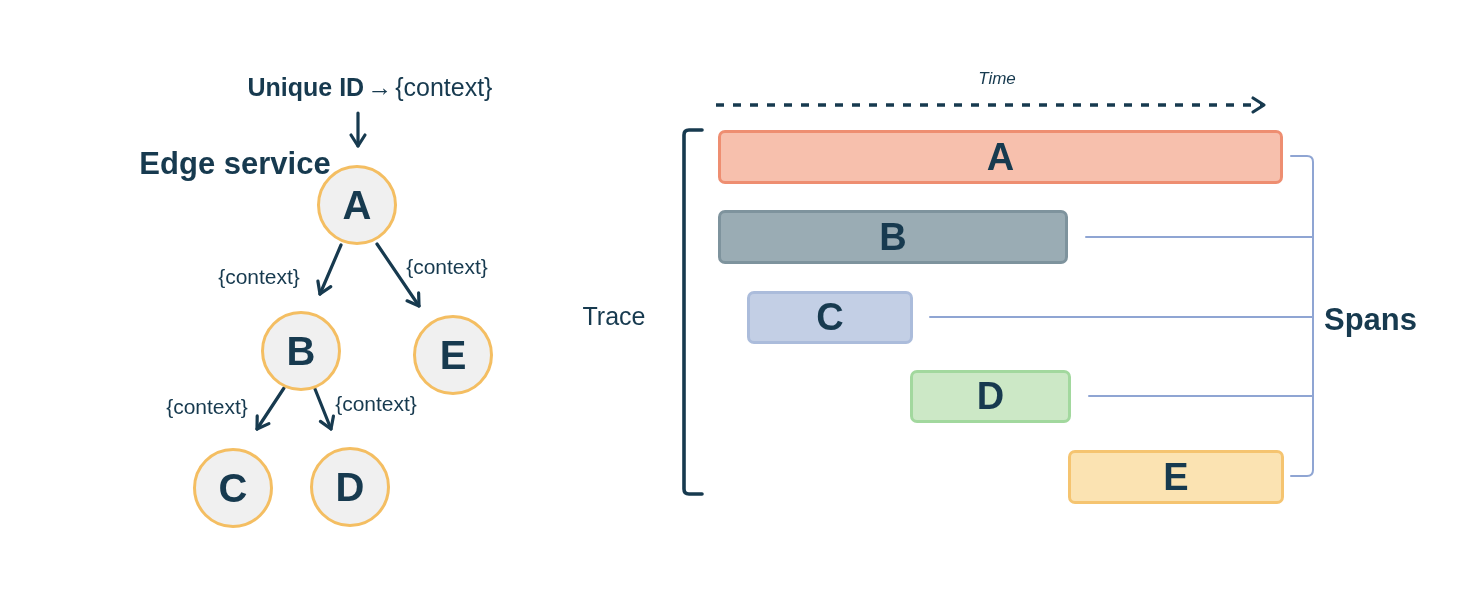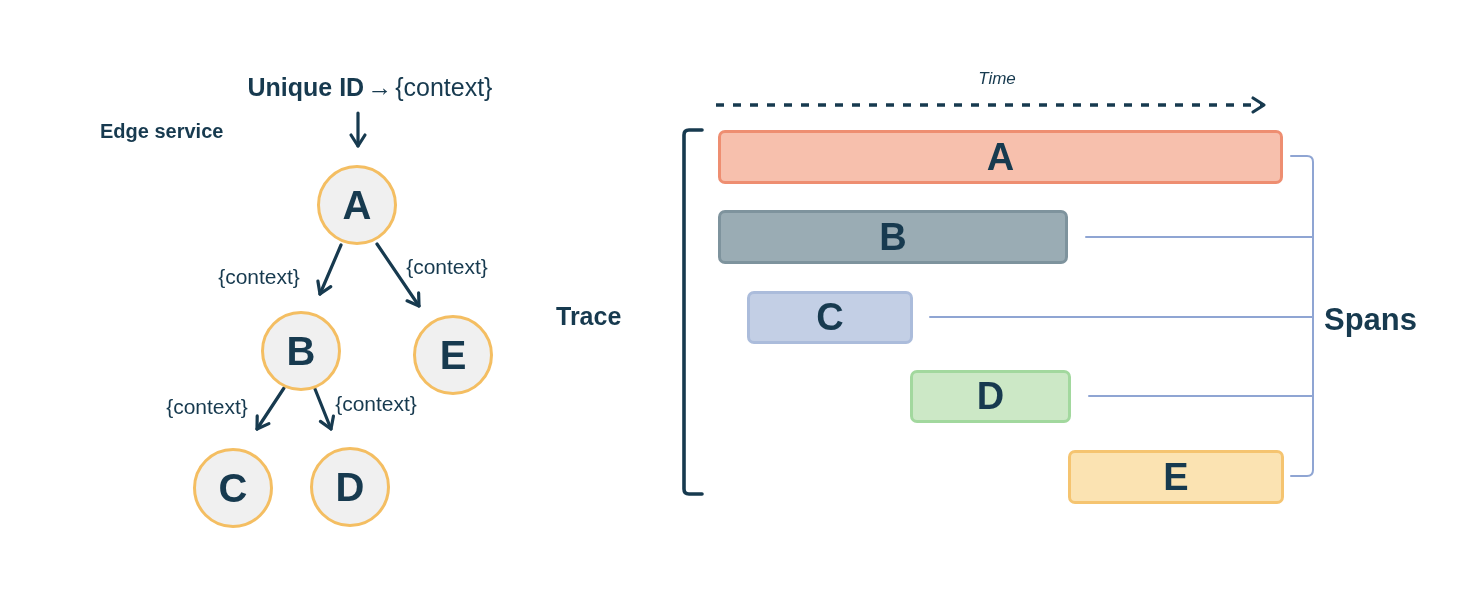--- a/index.html
+++ b/index.html
@@ -11,35 +11,35 @@
   .overlay{position:absolute;left:0;top:0;width:1468px;height:604px;}
   .ln{fill:none;stroke:var(--navy);stroke-width:3.2px;stroke-linecap:round;stroke-linejoin:round;}
   .ln.dash{stroke-dasharray:8 9;stroke-width:3.4px;stroke-linecap:butt;}
   .ln.thick{stroke-width:3.6px;}
   .ln.blue{stroke:var(--bracket);stroke-width:2px;}
   .chev{fill:none;stroke:var(--navy);stroke-width:3.2px;stroke-linecap:round;stroke-linejoin:round;}
   .txt{position:absolute;color:var(--navy);}
   .heading{left:180px;top:73px;width:380px;text-align:center;font-size:25px;}
   .heading .b{font-weight:bold;}
   .heading .arrow-glyph{font-weight:400;padding:0 3px;}
-  .edge-svc{left:100px;top:120px;width:270px;font-size:20px;font-weight:bold;}
+  .edge-svc{left:100px;top:146px;width:270px;text-align:center;font-size:31px;font-weight:bold;}
   .ctx{width:140px;text-align:center;font-size:21px;line-height:26px;}
   .ctx1{left:189px;top:264px;} .ctx2{left:377px;top:254px;}
   .ctx3{left:137px;top:394px;} .ctx4{left:306px;top:391px;}
   .node{
     position:absolute;width:80px;height:80px;border-radius:50%;
     background:var(--node-fill);border:3px solid var(--node-border);
     box-sizing:border-box;display:flex;align-items:center;justify-content:center;
     color:var(--navy);font-weight:bold;font-size:40px;
   }
   .node-a{left:317px;top:165px;} .node-b{left:261px;top:311px;}
   .node-e{left:413px;top:315px;} .node-c{left:193px;top:448px;}
   .node-d{left:310px;top:447px;}
   .time{left:930px;top:69px;width:134px;text-align:center;font-size:17px;font-style:italic;}
-  .trace{left:556px;top:302px;width:116px;text-align:left;font-size:25px;font-weight:bold;}
+  .trace{left:556px;top:302px;width:116px;text-align:center;font-size:25px;font-weight:normal;}
   .spans{left:1324px;top:302px;width:120px;text-align:left;font-size:31px;font-weight:bold;}
   .bar{
     position:absolute;box-sizing:border-box;border:3px solid;border-radius:7px;
     display:flex;align-items:center;justify-content:center;
     color:var(--navy);font-weight:bold;font-size:38px;
   }
   .bar-a{left:718px;top:130px;width:565px;height:54px;}
   .bar-b{left:718px;top:210px;width:350px;height:54px;}
   .bar-c{left:747px;top:291px;width:166px;height:53px;}
   .bar-d{left:910px;top:370px;width:161px;height:53px;}

